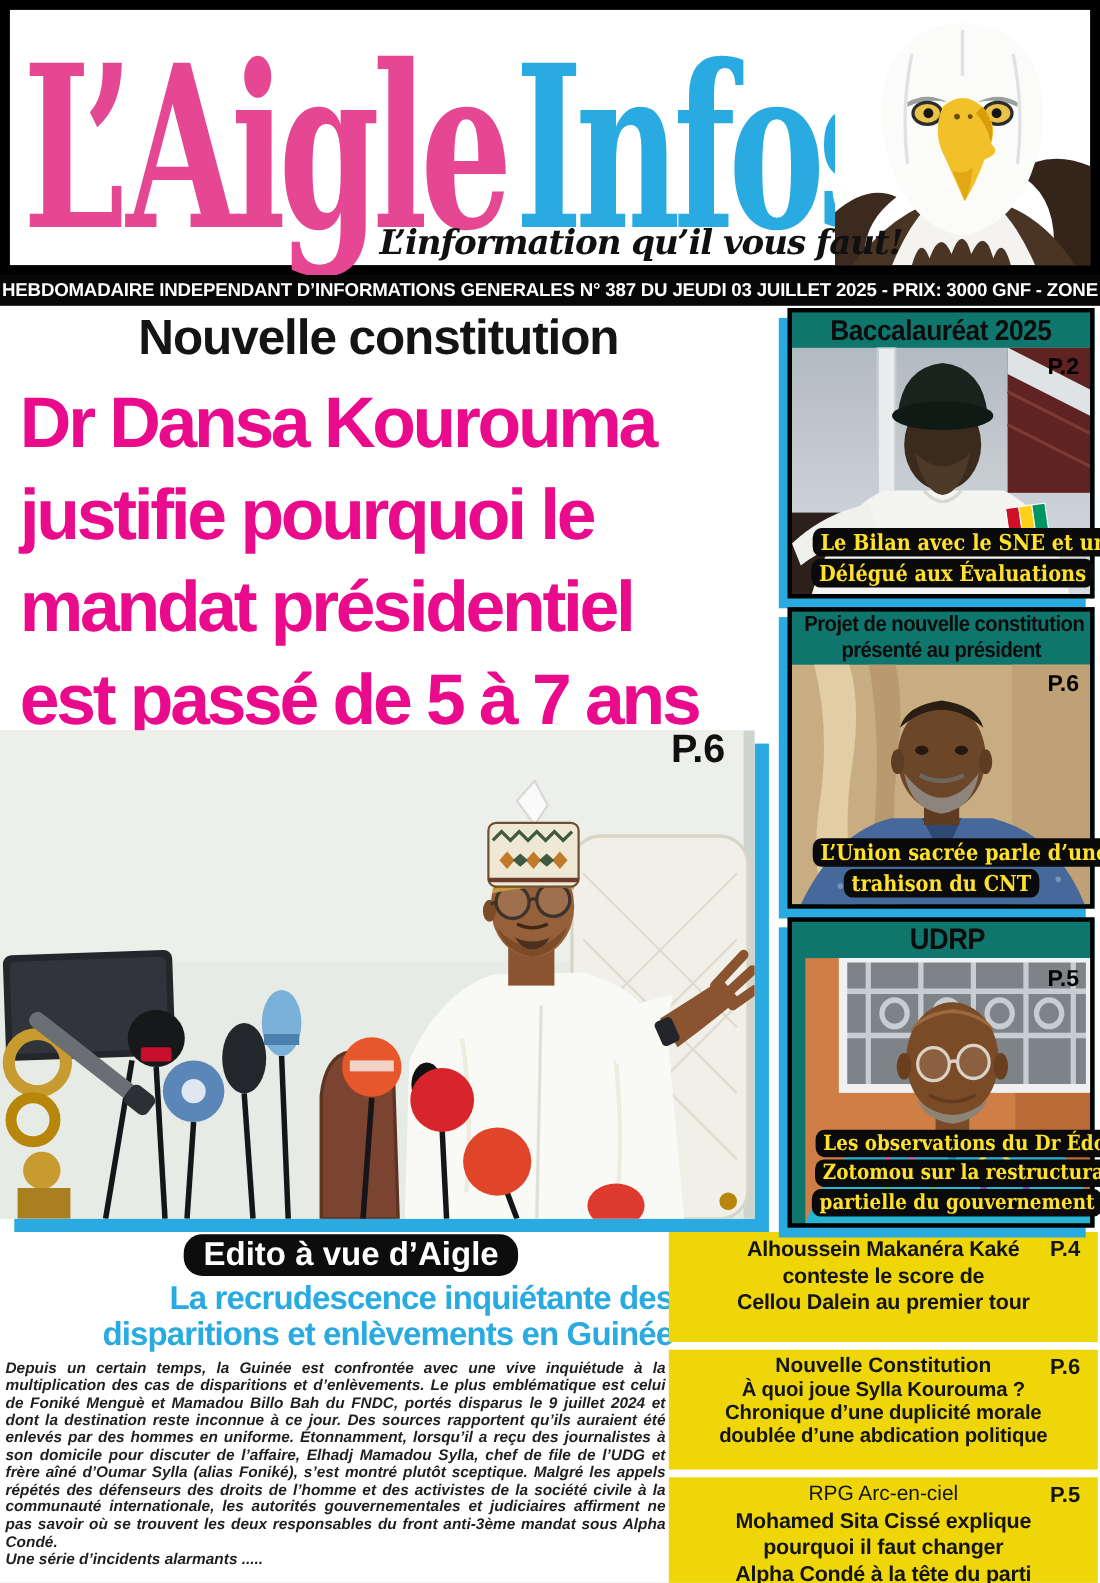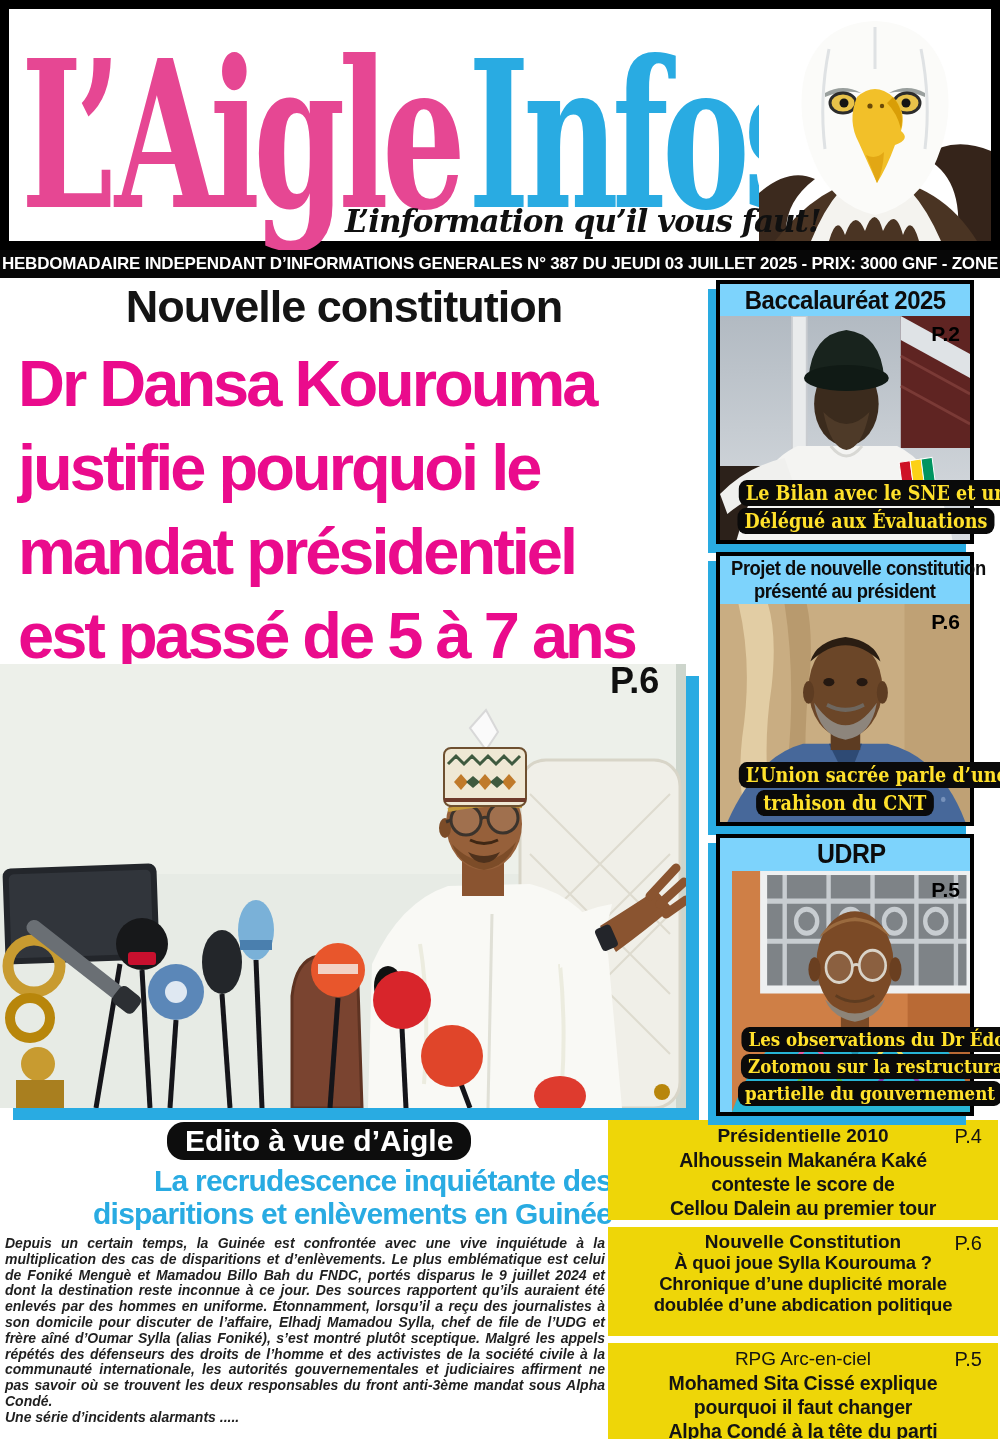--- a/index.html
+++ b/index.html
@@ -28,21 +28,21 @@
   .headline{position:absolute;left:6px;top:330px;margin:12px;font-weight:700;
             font-size:65px;line-height:84px;color:#ea0b8c;letter-spacing:-3px;}
   .headline span{display:block;white-space:nowrap;}
   .lead-pageref{position:absolute;left:610px;top:660px;font-weight:700;font-size:36px;
                 color:#101010;z-index:6;}
   .main-photo{position:absolute;left:0;top:664px;width:686px;height:444px;
               box-shadow:13px 12px 0 #29abe2;background:#e7ebe5;z-index:2;}
   .main-photo svg{display:block;width:100%;height:100%;}
 
   
-  .sbox{position:absolute;left:716px;width:258px;border:4px solid #000;background:#7dd3fc;
+  .sbox{position:absolute;left:716px;width:279px;border:4px solid #000;background:#0f766e;
         box-sizing:border-box;box-shadow:-8px 9px 0 #29abe2;display:flex;flex-direction:column;z-index:3;}
   .sbox-1{top:280px;height:264px;}
   .sbox-2{top:552px;height:274px;}
   .sbox-3{top:834px;height:282px;padding-left:12px;}
   .sbox .shead{text-align:center;font-weight:700;color:#0c0c0c;padding:1px 0;}
   .sbox-1 .shead{font-size:26px;line-height:30px;}
   .sbox-2 .shead{font-size:20px;line-height:23px;}
   .sbox-3 .shead{font-size:27px;line-height:31px;}
   .sbox .shead span{display:inline-block;white-space:nowrap;transform:scaleX(.92);letter-spacing:-0.5px;}
   .sbox svg{display:block;width:100%;flex:1;}
@@ -73,21 +73,21 @@
   .teaser{position:absolute;left:608px;width:390px;background:#eed608;color:#141414;
           text-align:center;box-sizing:border-box;padding-top:4px;}
   .teaser-1{top:1120px;height:100px;}
   .teaser-2{top:1227px;height:109px;}
   .teaser-3{top:1343px;height:96px;}
   .teaser .kick{font-weight:700;font-size:19px;line-height:24px;}
   .teaser .ln{font-weight:700;font-size:19.5px;line-height:24px;letter-spacing:-0.2px;}
   .teaser-2 .kick{line-height:21px;}
   .teaser-2 .ln{font-size:18.5px;line-height:21px;}
   .teaser-3 .kick{font-weight:400;}
-  .teaser .pref{position:absolute;top:5px;right:16px;font-weight:400;font-size:20px;}
+  .teaser .pref{position:absolute;top:5px;right:16px;font-weight:700;font-size:20px;}
 </style>
 </head>
 <body>
 
 <div class="page">
 
   <header class="masthead">
     <div class="masthead-title">
       <span class="t-pink">L’Aigle</span><span class="t-blue">Infos</span>
     </div>
@@ -338,21 +338,20 @@
     <span>La recrudescence inquiétante des</span><br>
     <span>disparitions et enlèvements en Guinée</span>
   </div>
   <div class="edito-body">
     <div>Depuis un certain temps, la Guinée est confrontée avec une vive inquiétude à la multiplication des cas de disparitions et d’enlèvements. Le plus emblématique est celui de Foniké Menguè et Mamadou Billo Bah du FNDC, portés disparus le 9 juillet 2024 et dont la destination reste inconnue à ce jour. Des sources rapportent qu’ils auraient été enlevés par des hommes en uniforme. Étonnamment, lorsqu’il a reçu des journalistes à son domicile pour discuter de l’affaire, Elhadj Mamadou Sylla, chef de file de l’UDG et frère aîné d’Oumar Sylla (alias Foniké), s’est montré plutôt sceptique. Malgré les appels répétés des défenseurs des droits de l’homme et des activistes de la société civile à la communauté internationale, les autorités gouvernementales et judiciaires affirment ne pas savoir où se trouvent les deux responsables du front anti-3ème mandat sous Alpha Condé.</div>
     <div class="edito-foot">Une série d’incidents alarmants .....</div>
   </div>
 
   <div class="teaser teaser-1">
     <div class="pref">P.4</div>
-    <div class="kick">Présidentielle 2010</div>
     <div class="ln">Alhoussein Makanéra Kaké</div>
     <div class="ln">conteste le score de</div>
     <div class="ln">Cellou Dalein au premier tour</div>
   </div>
 
   <div class="teaser teaser-2">
     <div class="pref">P.6</div>
     <div class="kick">Nouvelle Constitution</div>
     <div class="ln">À quoi joue Sylla Kourouma ?</div>
     <div class="ln">Chronique d’une duplicité morale</div>

